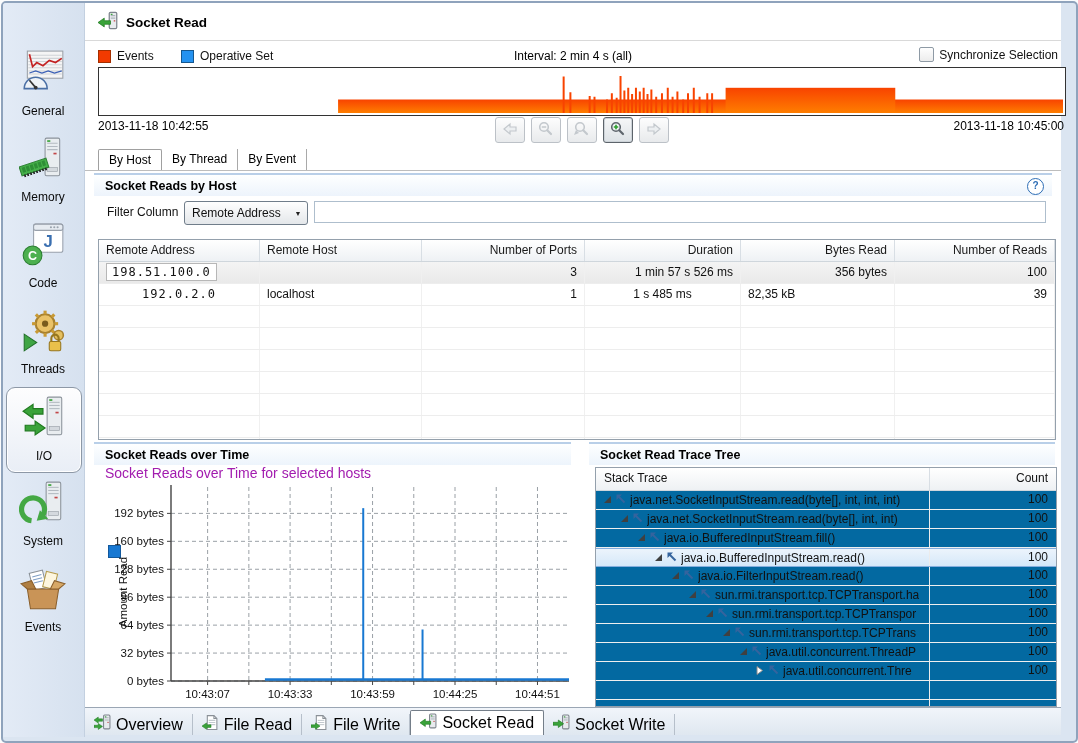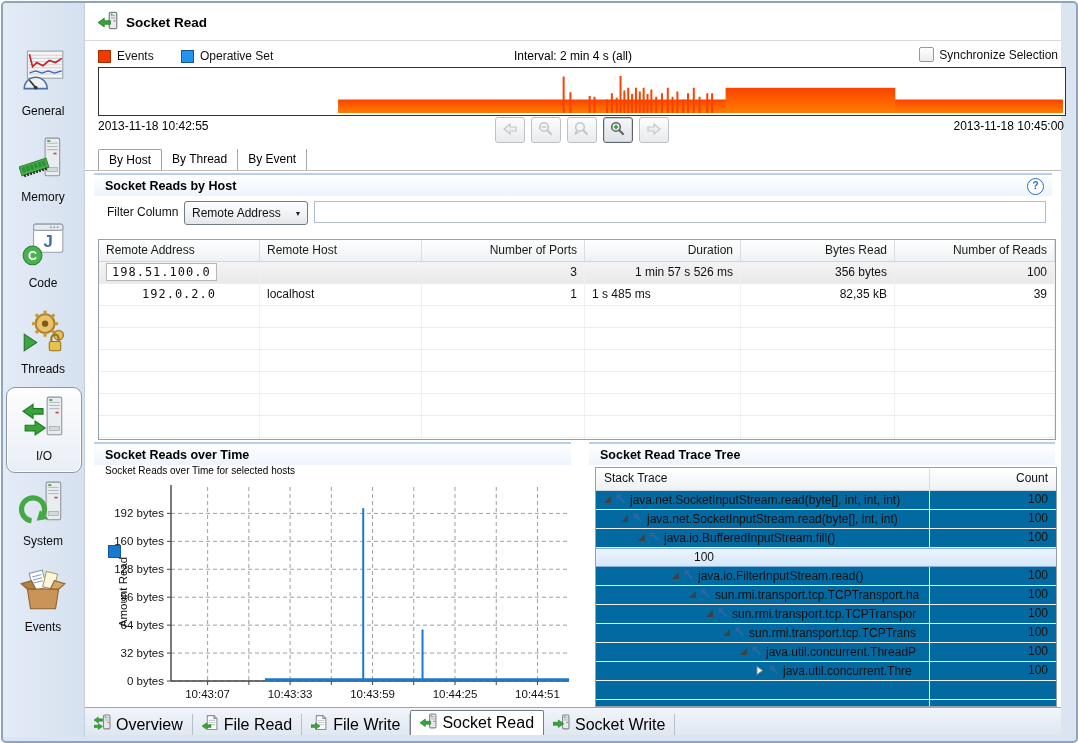--- a/index.html
+++ b/index.html
@@ -44,21 +44,21 @@
   .thead{height:21px;background:linear-gradient(#ffffff,#eef1f4);border-bottom:1px solid #cfd6dc;}
   .thead .tc{font-size:12px;color:#1a1a1a;line-height:20px;border-right:1px solid #d8dee4;}
   .tc{box-sizing:border-box;padding:0 7px;white-space:nowrap;overflow:hidden;}
   .tbody-row{height:21px;line-height:20px;border-bottom:1px solid #ededed;cursor:default;}
   .tbody-row .tc{border-right:1px solid #f0f0f0;font-size:12px;}
   .tbody-row.sel{background:linear-gradient(#f4f4f4,#e9e9e9);}
   .mono{font-family:"DejaVu Sans Mono","Liberation Mono",monospace;letter-spacing:1px;font-size:12px;}
   .cell-editor{display:inline-block;background:#fff;border:1px solid #b7b7b7;padding:0 5px;line-height:16px;margin-top:1px;}
   .panel-hd-left{left:9px;top:439px;width:477px;}
   .panel-hd-right{left:504px;top:439px;width:466px;}
-  .chart-sub{left:20px;top:462px;font-size:10px;color:#000000;}
+  .chart-sub{left:20px;top:462px;font-size:14px;color:#a21caf;}
   .chart-wrap{left:9px;top:478px;width:480px;height:226px;}
   .chart-legend-sq{position:absolute;left:14px;top:64px;width:11px;height:11px;background:#1878d2;border:1px solid #12589c;}
   .chart-ylabel{position:absolute;left:-26px;top:105px;width:110px;text-align:center;font-size:11.5px;color:#111;transform:rotate(-90deg);}
   .tree{left:510px;top:464px;width:460px;height:238px;border:1px solid #94a0ac;background:#0369a1;overflow:hidden;}
   .tree-head{display:flex;height:22px;background:linear-gradient(#ffffff,#eef1f4);border-bottom:1px solid #cfd6dc;line-height:21px;}
   .tree-head .c1{flex:1;padding-left:8px;border-right:1px solid #d8dee4;}
   .tree-head .c2{width:118px;text-align:right;padding-right:8px;}
   .tree-row{display:flex;height:18px;line-height:17px;border-bottom:1px solid #efefef;font-size:12px;cursor:default;}
   .tree-row .c1{flex:1;display:flex;align-items:center;overflow:hidden;border-right:1px solid #ececec;white-space:nowrap;}
   .tree-row .c2{width:118px;text-align:right;padding-right:8px;}
@@ -355,22 +355,22 @@
           <div class="tc" style="width:162px;text-align:left"></div>
           <div class="tc" style="width:163px;text-align:right">3</div>
           <div class="tc" style="width:156px;text-align:right">1 min 57 s 526 ms</div>
           <div class="tc" style="width:154px;text-align:right">356 bytes</div>
           <div class="tc" style="width:160px;text-align:right">100</div>
         </div>
         <div class="trow tbody-row">
           <div class="tc" style="width:161px;text-align:center"><span class="mono">192.0.2.0</span></div>
           <div class="tc" style="width:162px;text-align:left">localhost</div>
           <div class="tc" style="width:163px;text-align:right">1</div>
-          <div class="tc" style="width:156px;text-align:left">1 s 485 ms</div>
-          <div class="tc" style="width:154px;text-align:right">82,35 kB</div>
+          <div class="tc" style="width:156px;text-align:center">1 s 485 ms</div>
+          <div class="tc" style="width:154px;">82,35 kB</div>
           <div class="tc" style="width:160px;text-align:right">39</div>
         </div>
         <div class="trow tbody-row">
           <div class="tc" style="width:161px"></div>
           <div class="tc" style="width:162px"></div>
           <div class="tc" style="width:163px"></div>
           <div class="tc" style="width:156px"></div>
           <div class="tc" style="width:154px"></div>
           <div class="tc" style="width:160px"></div>
         </div>
@@ -528,20 +528,31 @@
               </svg></span>
        <span><svg class="fr-ic" width="11" height="11" viewBox="0 0 11 11">
                 <polygon points="1.5,1.5 7,1.5 1.5,7" fill="#35649e"></polygon>
                 <line x1="3.5" y1="3.5" x2="9.5" y2="9.5" stroke="#35649e" stroke-width="2"></line>
               </svg></span>
        <span style="overflow:hidden;white-space:nowrap;">java.io.BufferedInputStream.fill()</span>
           </div>
      <div class="c2">100</div>
         </div>
         <div class="tree-row sel">
+     <div class="c1">
+            <span style="display:inline-block;flex:none;width:57px"></span>
+       <span class="tw"><svg width="9" height="9" viewBox="0 0 9 9">
+                <polygon points="8,1 8,8 1,8" fill="#404040"></polygon>
+              </svg></span>
+       <span><svg class="fr-ic" width="11" height="11" viewBox="0 0 11 11">
+                <polygon points="1.5,1.5 7,1.5 1.5,7" fill="#35649e"></polygon>
+                <line x1="3.5" y1="3.5" x2="9.5" y2="9.5" stroke="#35649e" stroke-width="2"></line>
+              </svg></span>
+       <span style="overflow:hidden;white-space:nowrap;">java.io.BufferedInputStream.read()</span>
+          </div>
      <div class="c2">100</div>
         </div>
         <div class="tree-row">
      <div class="c1">
             <span style="display:inline-block;flex:none;width:74px"></span>
        <span class="tw"><svg width="9" height="9" viewBox="0 0 9 9">
                 <polygon points="8,1 8,8 1,8" fill="#404040"></polygon>
               </svg></span>
        <span><svg class="fr-ic" width="11" height="11" viewBox="0 0 11 11">
                 <polygon points="1.5,1.5 7,1.5 1.5,7" fill="#35649e"></polygon>

